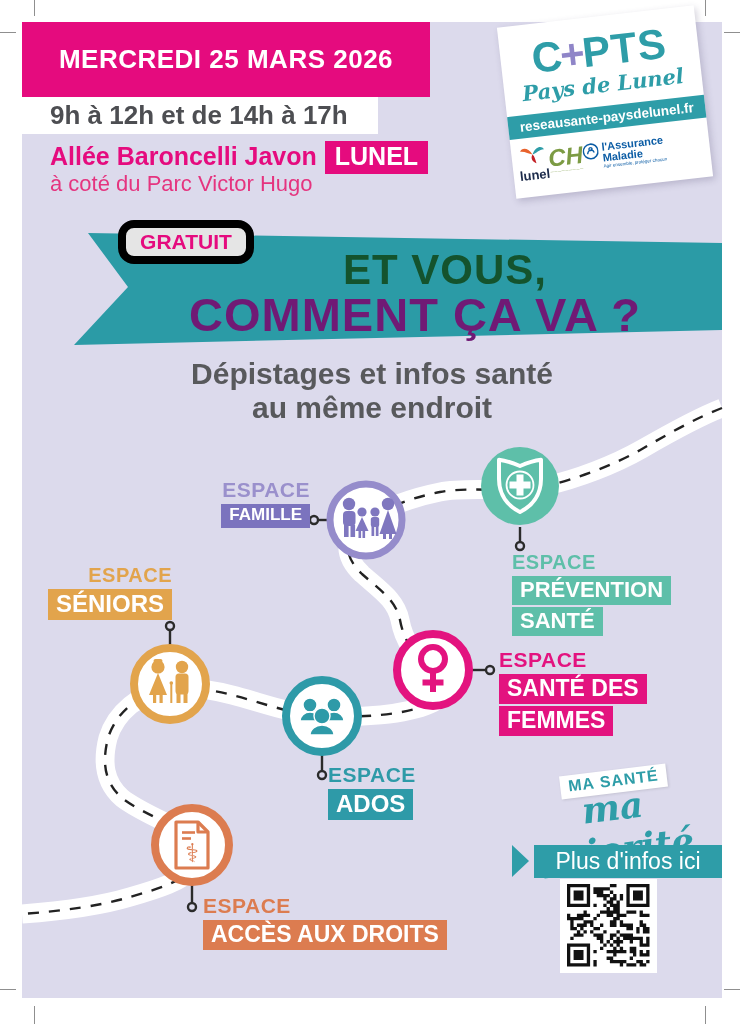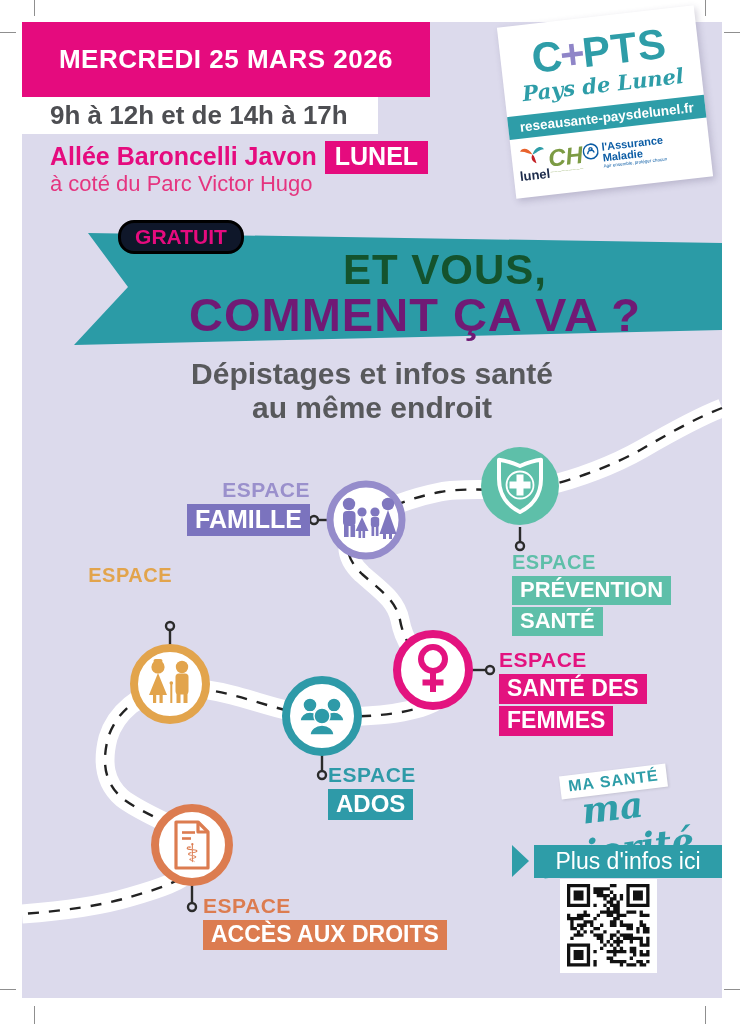--- a/index.html
+++ b/index.html
@@ -30,35 +30,35 @@
     font-size:13.5px;font-weight:700;padding:4px 0;}
   #partners{display:flex;justify-content:space-around;align-items:center;padding:7px 6px 0;}
   .p-item{text-align:center;line-height:1;}
   .p-lunel-txt{font-size:13px;font-weight:700;color:#1B2A4A;margin-top:1px;}
   .p-ch-txt{font-size:24px;font-weight:700;font-style:italic;color:#7C9B44;}
   .p-ch-cap{font-size:4.5px;color:#7C9B44;letter-spacing:.5px;}
   #p-am{display:flex;align-items:flex-start;gap:3px;text-align:left;}
   .p-am-txt{font-size:11px;font-weight:700;color:#0C5DA5;line-height:1.05;}
   .p-am-cap{font-size:4.5px;color:#0C5DA5;}
   
-  #gratuit-badge{left:118px;top:220px;width:120px;height:28px;background:#0f172a;
-    border:3px solid #000000;border-radius:16px;color:#E50B7E;font-weight:700;font-size:21px;
+  #gratuit-badge{left:118px;top:220px;width:120px;height:28px;background:#e5e5e5;
+    border:8px solid #000000;border-radius:16px;color:#E50B7E;font-weight:700;font-size:21px;
     display:flex;align-items:center;justify-content:center;}
   #title-line1{left:170px;top:246px;width:550px;text-align:center;color:#14532d;
     font-size:42px;font-weight:700;letter-spacing:1px;}
   #title-line2{left:115px;top:287px;width:600px;text-align:center;color:#701a75;
     font-size:47px;font-weight:700;letter-spacing:1px;}
   #subtitle1{left:72px;top:357px;width:600px;text-align:center;color:#58595C;font-size:30px;font-weight:700;}
   #subtitle2{left:72px;top:391px;width:600px;text-align:center;color:#58595C;font-size:30px;font-weight:700;}
   
   .eyebrow{font-weight:800;font-size:21px;letter-spacing:.5px;line-height:1.15;}
   .sp-badge{display:inline-block;color:#fff;font-weight:700;padding:2px 8px 4px;line-height:1.05;margin-top:2px;}
   #lbl-famille{right:430px;top:478px;text-align:right;}
   #lbl-famille .eyebrow{color:#9A90CC;}
-  #lbl-famille .sp-badge{background:#7B73BE;font-size:25px;}
+  #lbl-famille .sp-badge{background:#7B73BE;font-size:17px;}
   #lbl-prevention{left:512px;top:551px;}
   #lbl-prevention .eyebrow{color:#5EBFA9;font-size:20px;}
   #lbl-prevention .sp-badge{background:#5EBFA9;font-size:22px;}
   #lbl-seniors{right:568px;top:564px;text-align:right;}
   #lbl-seniors .eyebrow{color:#E2A44C;font-size:20px;}
   #lbl-seniors .sp-badge{background:#E2A44C;font-size:24px;}
   #lbl-femmes{left:499px;top:648px;}
   #lbl-femmes .eyebrow{color:#E3137F;}
   #lbl-femmes .sp-badge{background:#E3137F;font-size:23px;}
   #lbl-ados{left:328px;top:763px;}
@@ -268,20 +268,21 @@
   <div class="eyebrow">ESPACE</div>
   <span class="sp-badge">FAMILLE</span>
 </div>
 <div class="abs" id="lbl-prevention">
   <div class="eyebrow">ESPACE</div>
   <span class="sp-badge stack" style="align-self:flex-start;display:table">PRÉVENTION</span>
   <span class="sp-badge stack" style="display:table">SANTÉ</span>
 </div>
 <div class="abs" id="lbl-seniors">
   <div class="eyebrow">ESPACE</div>
+  <span class="sp-badge">SÉNIORS</span>
 </div>
 <div class="abs" id="lbl-femmes">
   <div class="eyebrow">ESPACE</div>
   <span class="sp-badge stack" style="display:table">SANTÉ DES</span>
   <span class="sp-badge stack" style="display:table">FEMMES</span>
 </div>
 <div class="abs" id="lbl-ados">
   <div class="eyebrow">ESPACE</div>
   <span class="sp-badge">ADOS</span>
 </div>

